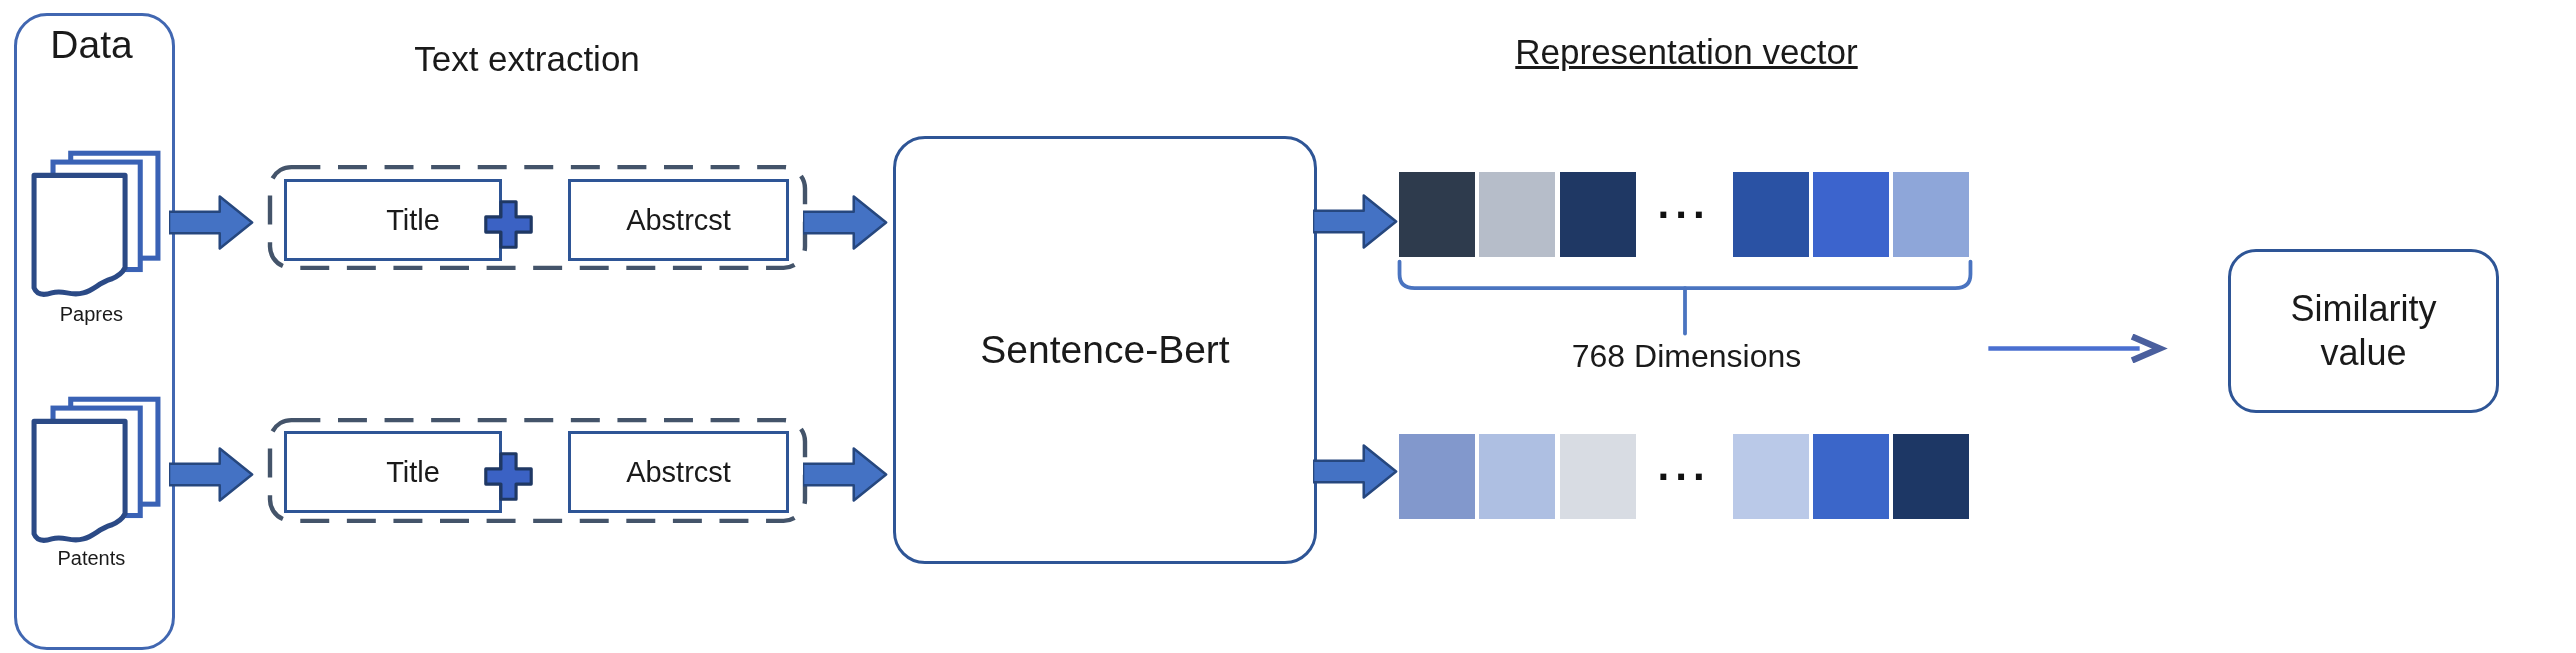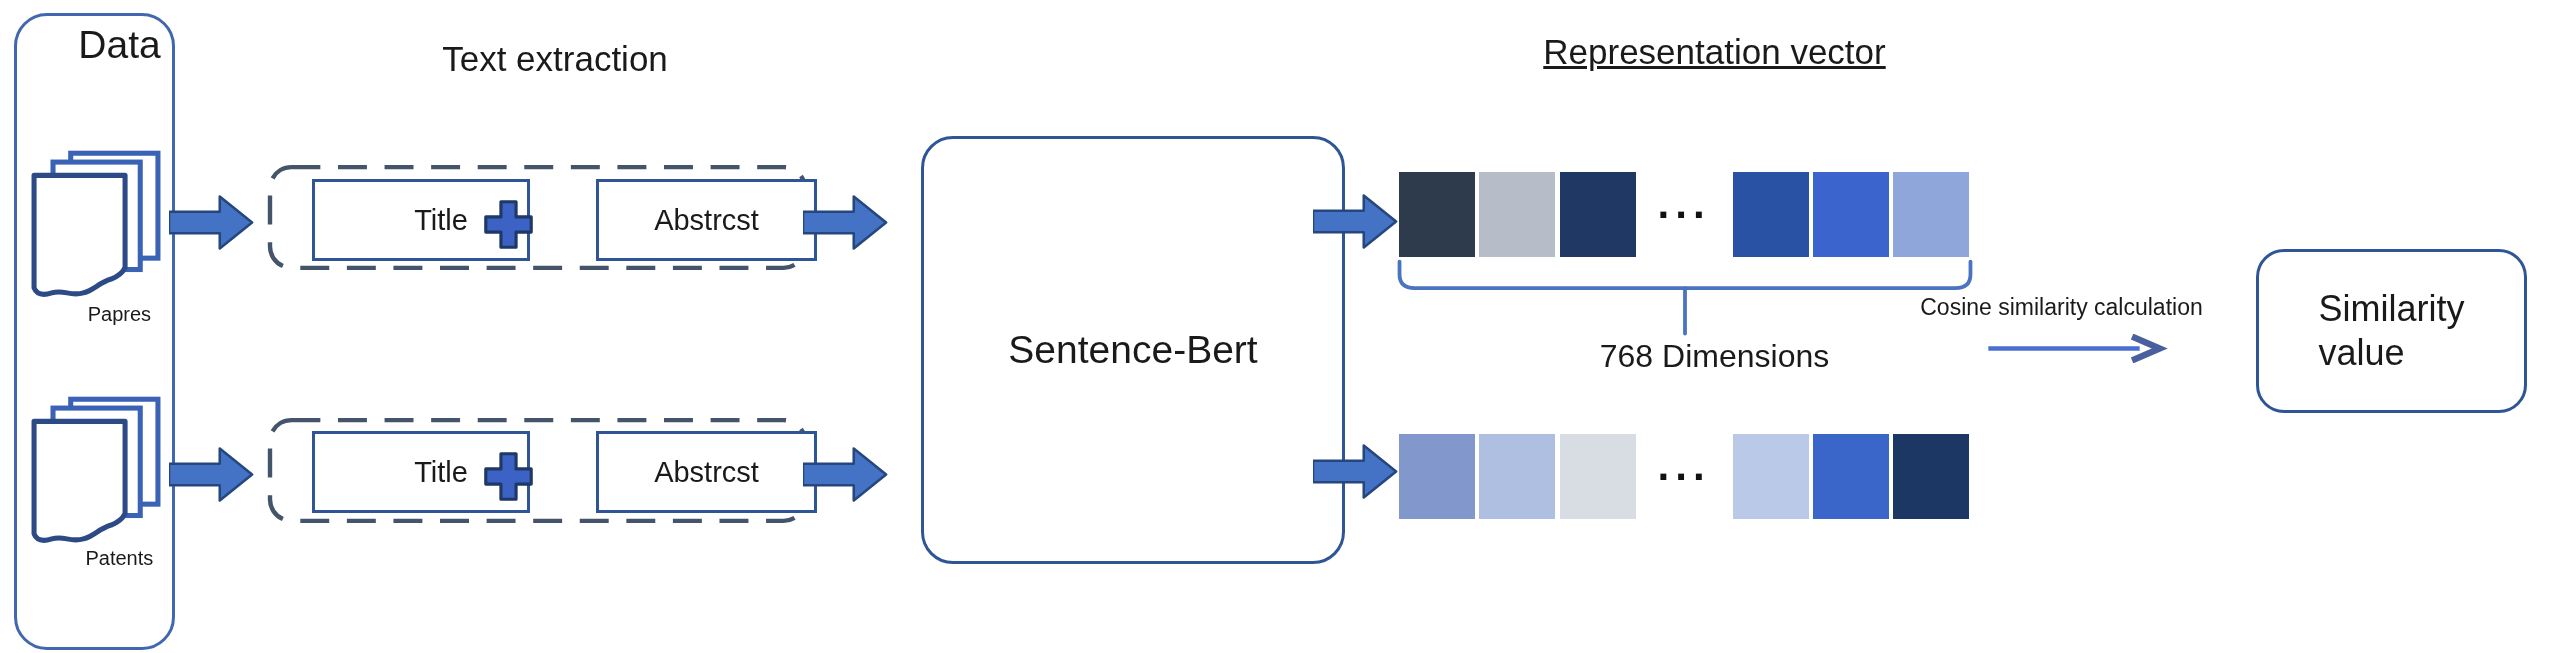--- a/index.html
+++ b/index.html
@@ -1,19 +1,19 @@
 <!DOCTYPE html>
 <html style="font-size:10px"><head>
 <meta charset="utf-8">
 <style>
   html,body{margin:0;padding:0;background:#ffffff;}
   body{width:2576px;height:654px;font-family:"Liberation Sans", sans-serif;color:#1a1a1a;}
   .stage{position:relative;width:2576px;height:654px;background:#ffffff;overflow:hidden;}
   .abs{position:absolute;}
-  .ctr{display:flex;align-items:center;justify-content:center;text-align:left;margin-left:28px;}
+  .ctr{display:flex;align-items:center;justify-content:center;text-align:center;}
 
   
   .data-panel{left:14px;top:12.6px;width:155px;height:631px;border:3.8px solid #4167b1;border-radius:33px;background:#fff;}
   .data-title{left:14px;top:23px;width:155px;font-size:39px;}
   .src-label{left:16.4px;width:150px;font-size:20px;}
 
   
   .heading{font-size:35px;white-space:nowrap;}
   .h-extract{left:344px;top:39px;width:366px;}
   .h-repr{left:1434px;top:32px;width:505px;text-decoration:underline;}
@@ -172,21 +172,20 @@
   <div class="abs vrow vr2">
     <div class="vcell" style="background: rgb(130, 152, 204);"></div>
     <div class="vcell" style="background: rgb(174, 191, 226);"></div>
     <div class="vcell" style="background: rgb(216, 220, 227);"></div>
     <div class="vdots">···</div>
     <div class="vcell" style="background: rgb(186, 201, 232);"></div>
     <div class="vcell" style="background: rgb(59, 102, 201);"></div>
     <div class="vcell" style="background: rgb(29, 55, 101);"></div>
   </div>
 
-  <div class="abs cos-label ctr">Cosine similarity calculation</div>
   <svg class="abs thin-arrow" viewBox="0 0 290 46" width="183" height="29">
       <use href="#thinArrow" xlink:href="#thinArrow"></use>
     </svg>
 
   <div class="abs sim-box ctr">
     <div>
       <div>Similarity</div>
       <div>value</div>
     </div>
   </div>

